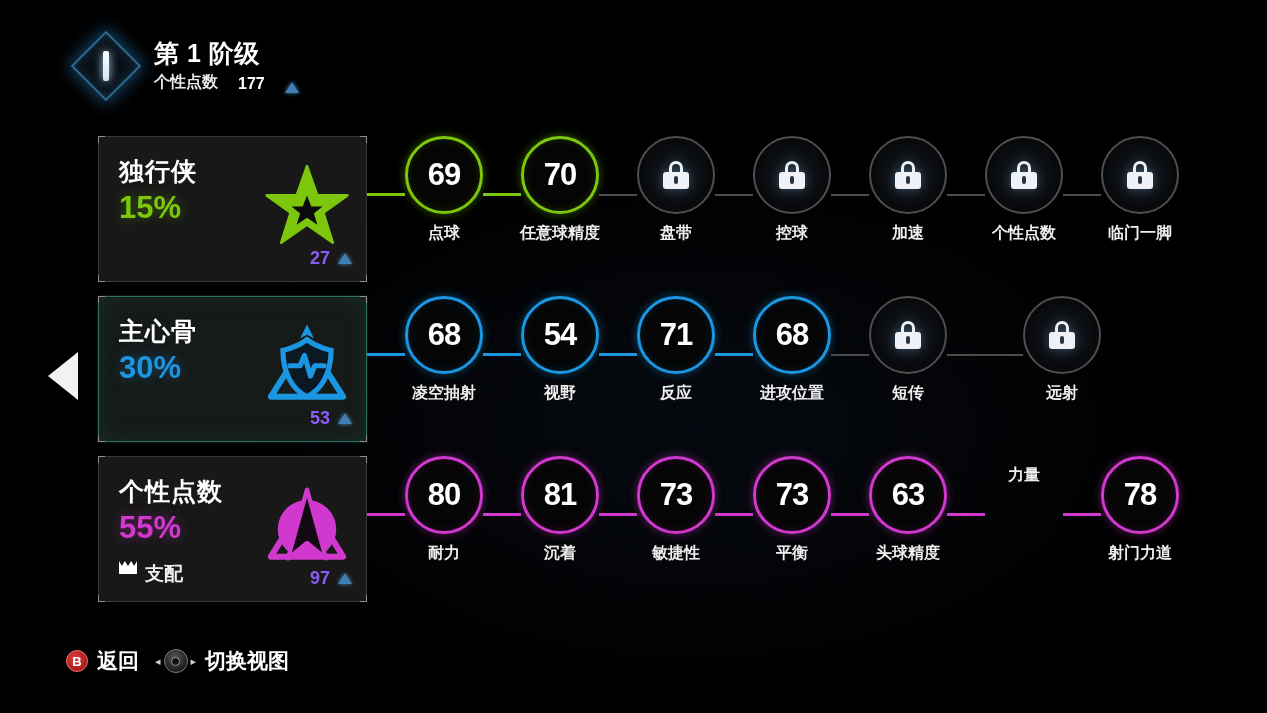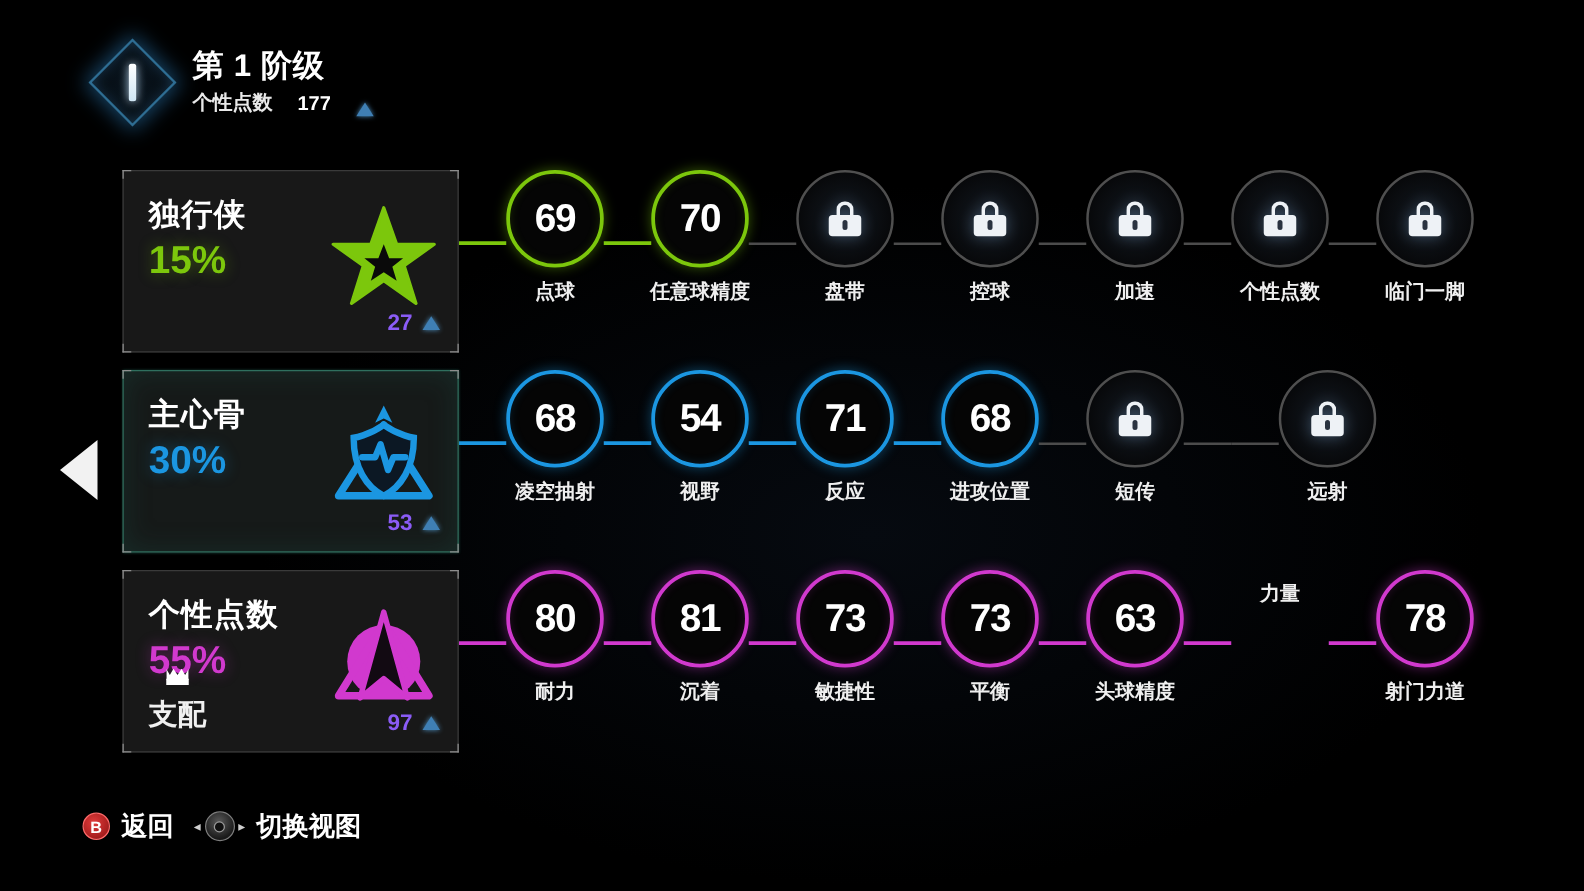--- a/index.html
+++ b/index.html
@@ -53,22 +53,22 @@
   .card.selected { border: 1px solid #2f6f5e; background: #161a19;
      box-shadow: inset 0 0 22px rgba(30,90,80,.30), 0 0 2px rgba(60,160,140,.4); }
   .card .corner { position:absolute; width:7px; height:7px; border:1px solid #8d8d8d; }
   .card .c-tl { left:-1px; top:-1px; border-right:none; border-bottom:none; }
   .card .c-tr { right:-1px; top:-1px; border-left:none; border-bottom:none; }
   .card .c-bl { left:-1px; bottom:-1px; border-right:none; border-top:none; }
   .card .c-br { right:-1px; bottom:-1px; border-left:none; border-top:none; }
 
   .card-name { color: #ffffff; font-size: 25px; font-weight: bold; letter-spacing: 1px; }
   .card-pct { font-size: 31px; font-weight: bold; letter-spacing: 0px; margin-top: 4px; line-height: 1.05; }
-  .card-tag { position:absolute; left: 20px; bottom: 14px; display:flex; align-items:center; gap:8px;
-    color:#f0f0f0; font-size:23px; font-weight:bold;flex-direction:column; }
+  .card-tag { position:absolute; left: 20px; bottom: 14px; display:flex; gap:8px;
+    color:#f0f0f0; font-size:19px; font-weight:bold; }
   .crown { width: 18px; height: 13px; position: relative; }
   .crown::before { content:""; position:absolute; left:0; bottom:0; width:18px; height:5px; background:#fff; }
   .crown::after { content:""; position:absolute; left:0; bottom:4px; width:18px; height:9px; background:#fff;
     clip-path: polygon(0 100%,0 0,16% 55%,32% 0,50% 55%,68% 0,84% 55%,100% 0,100% 100%); }
 
   .card-icon { position: absolute; right: 16px; top: 24px; width: 86px; height: 86px; }
   .card-val { position: absolute; right: 14px; bottom: 12px; display:flex; align-items:center; gap:8px; }
   .card-val .num { color:#8b5cf6; font-size: 18px; font-weight: bold; }
 
   

